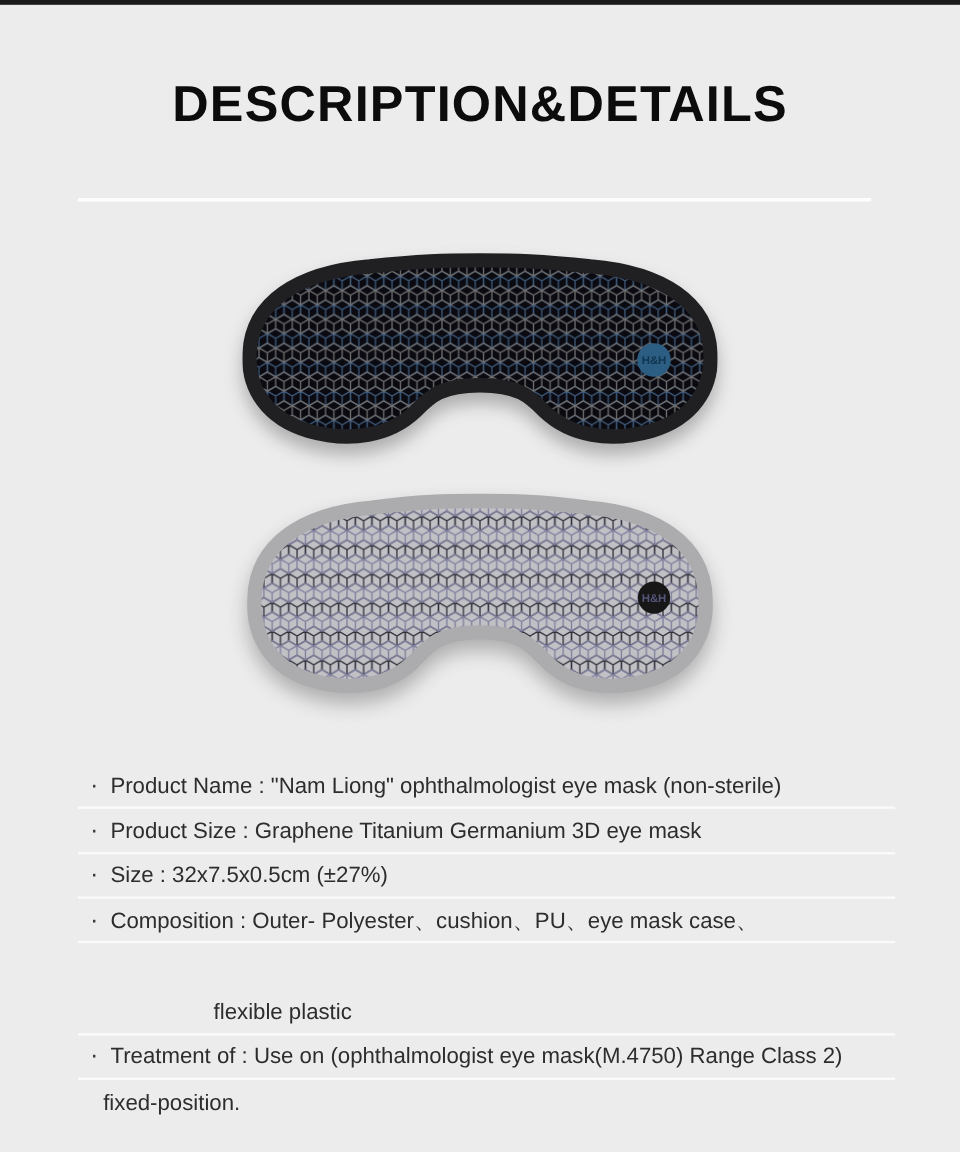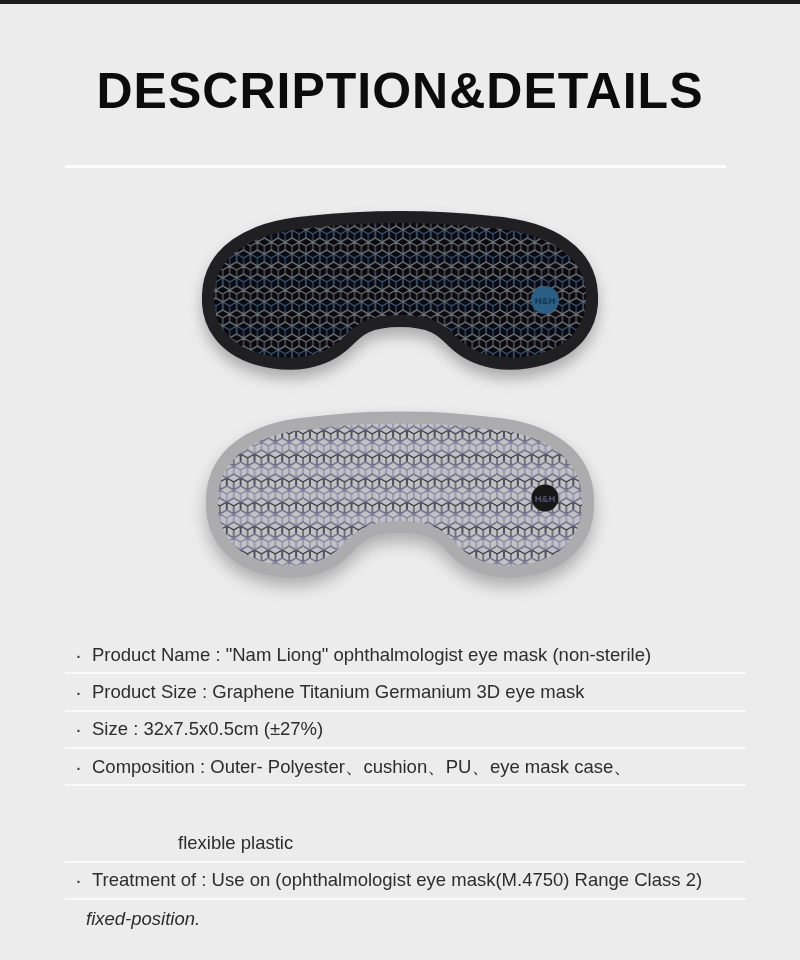--- a/index.html
+++ b/index.html
@@ -10,21 +10,21 @@
     position:relative;
     overflow:hidden;
   }
   .topbar {
     position:absolute; left:0; top:0; width:800px; height:4px;
     background:#1b1b1b;
   }
   .page-title {
     position:absolute; left:0; top:66px; width:800px;
     text-align:center;
-    font-size:50px; font-weight:bold; letter-spacing:1px;
+    font-size:42px; font-weight:bold; letter-spacing:1px;
     color:#0c0c0c; line-height:1;
   }
   .title-rule {
     position:absolute; left:65px; top:165px; width:661px; height:3px;
     background:#fdfdfd;
   }
   .mask-black {
     position:absolute; left:202px; top:210px; width:396px; height:170px;
     filter: drop-shadow(0px 9px 7px rgba(70,70,70,0.38));
   }
@@ -36,21 +36,21 @@
     position:absolute; left:65px; top:637px; width:681px;
     font-size:18.5px; color:#2d2d2d;
   }
   .detail-row {
     box-sizing:border-box;
     height:37.33px;
     display:flex; align-items:center;
     border-bottom:2px solid #fafafa;
     white-space:nowrap;
   }
-  .detail-row.no-border { border-bottom:none;font-style:italic; }
+  .detail-row.no-border { border-bottom:none; }
   .detail-row .bullet {
     display:inline-block; width:17px; padding-left:10px;
     font-size:21px; color:#3a3a3a; flex:0 0 auto;
   }
   .detail-row.cont { padding-left:21px; }
   .detail-row.cont-deep { padding-left:113px;margin-top:39px; }
 </style>
 </head>
 <body>
 

